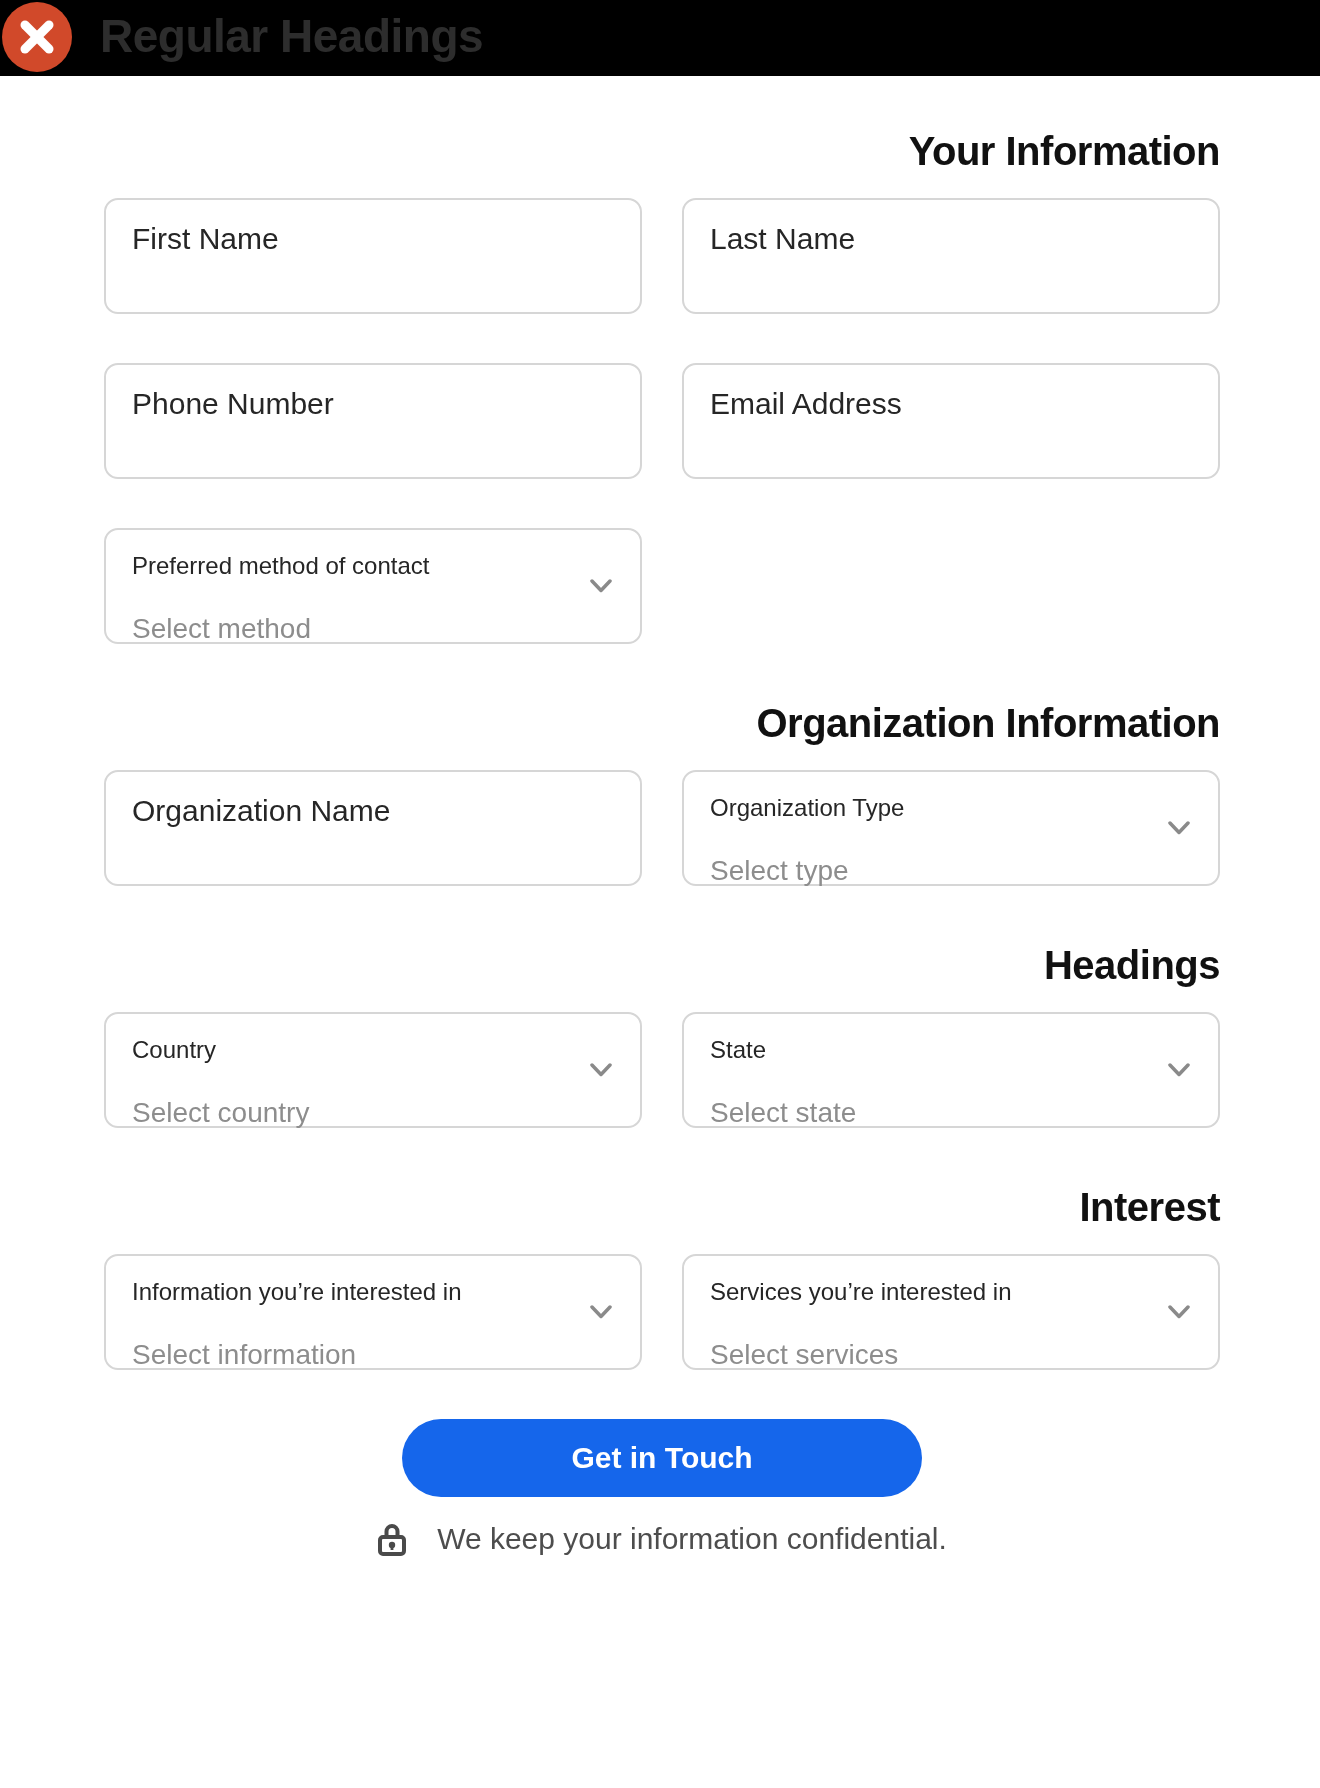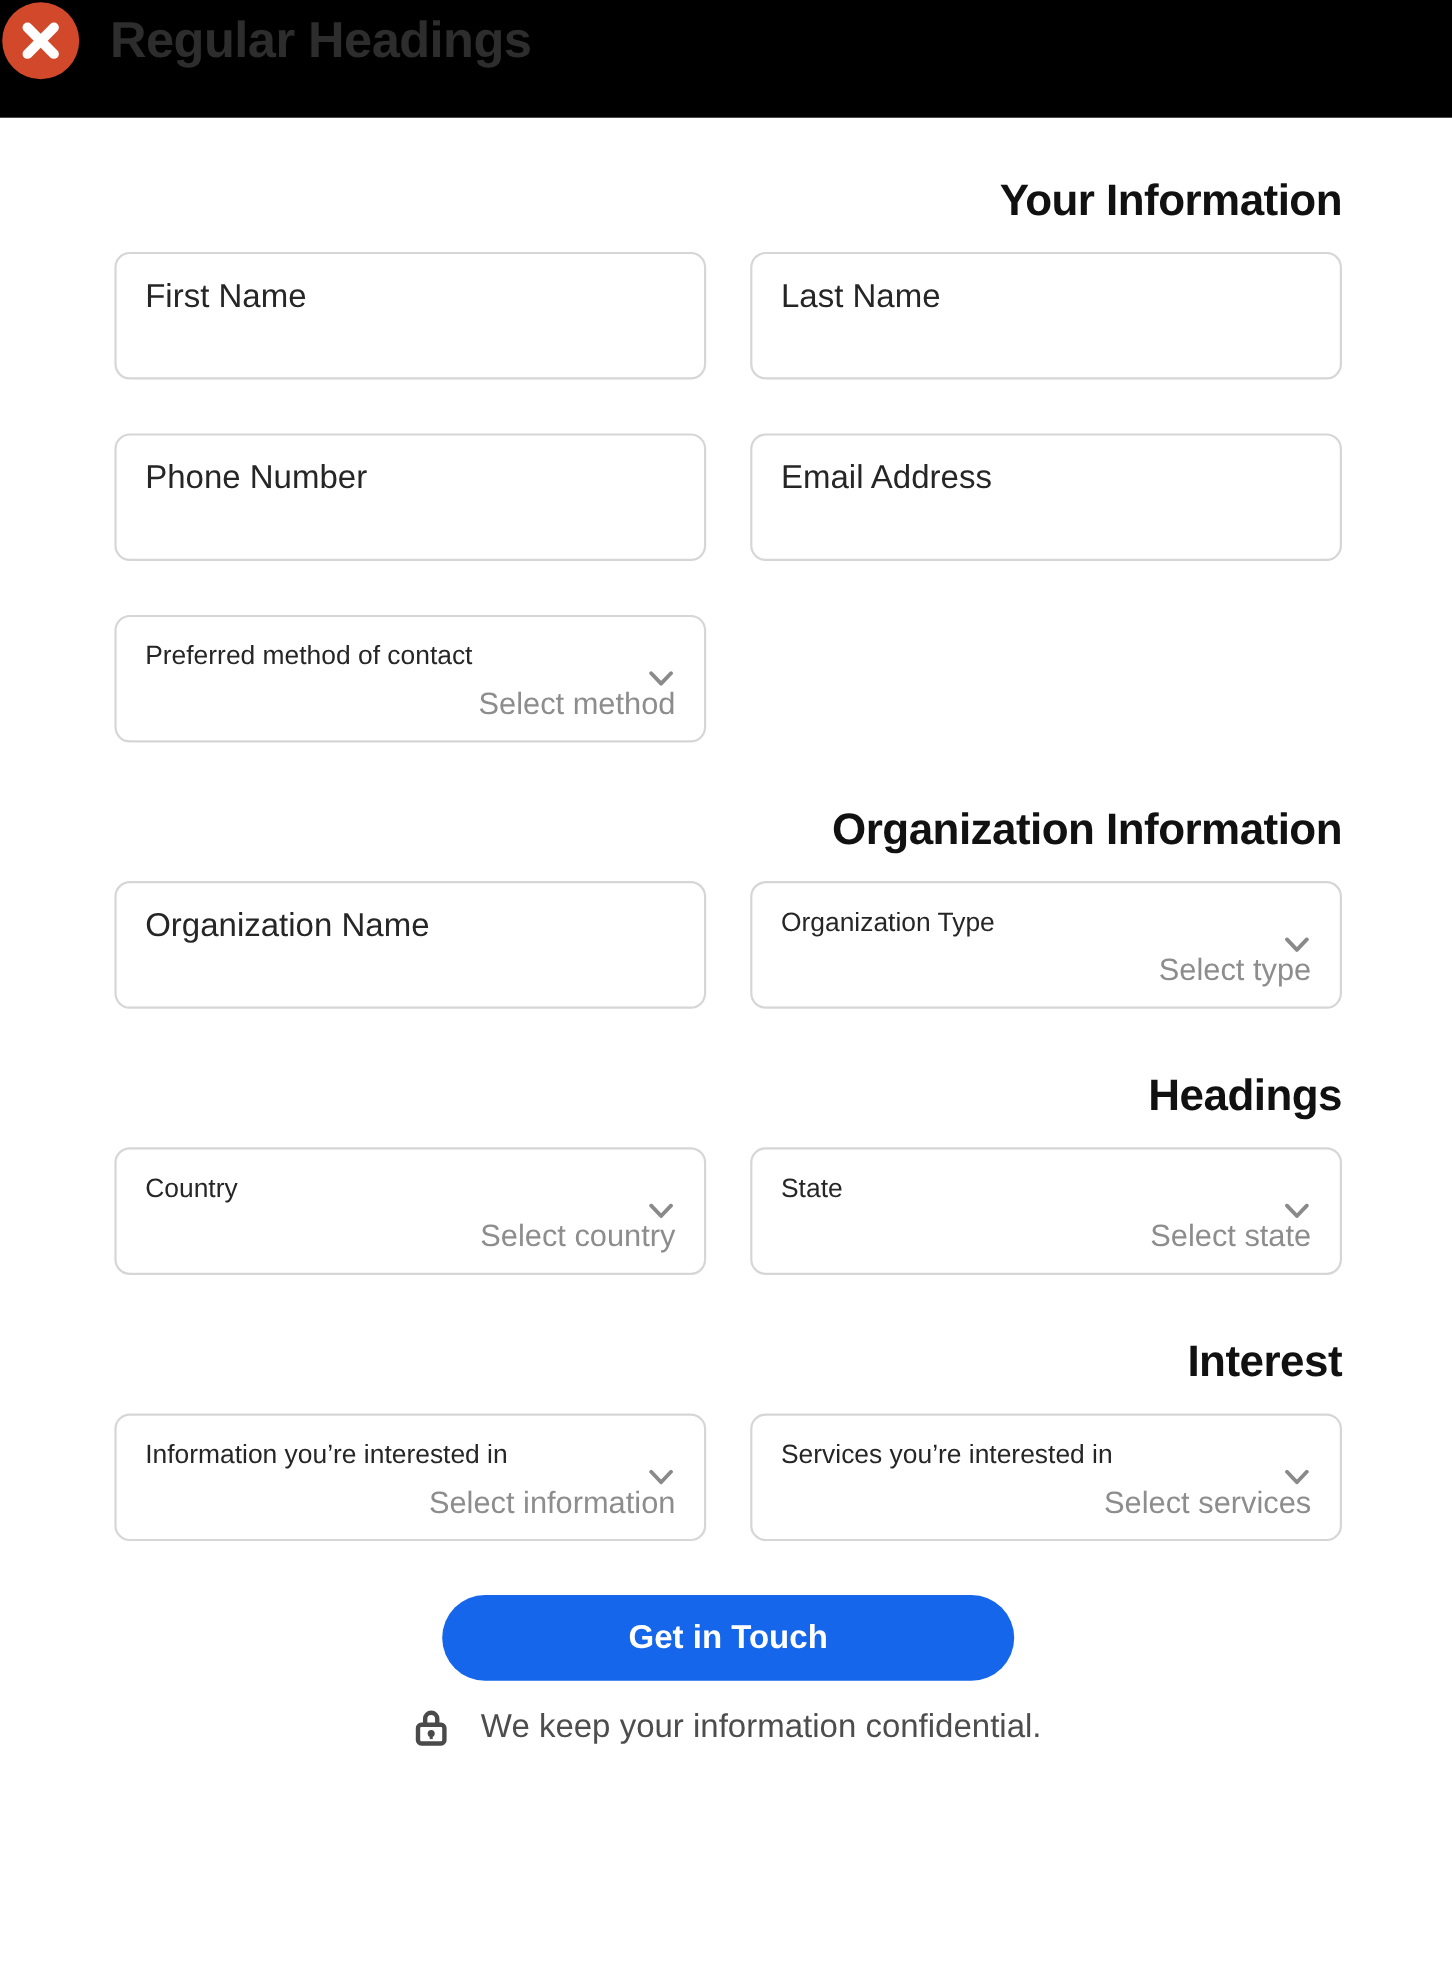--- a/index.html
+++ b/index.html
@@ -7,21 +7,21 @@
   body {
     height: 1788px;
     font-family: "Liberation Sans", "DejaVu Sans", sans-serif;
     color: #262626;
     overflow: hidden;
   }
 
   
   .header {
     position: relative;
-    height: 107px;
+    height: 76px;
     background: #000000;
   }
   .close-btn {
     position: absolute;
     left: 2px; top: 2px;
     width: 70px; height: 70px;
     border-radius: 50%;
     background: #d1492a;
     display: flex; align-items: center; justify-content: center;
     cursor: pointer;
@@ -78,22 +78,21 @@
   }
   .field.select .field-label {
     font-size: 24px;
     line-height: 28px;
     padding-top: 0;
   }
   .field-placeholder {
     font-size: 28px;
     line-height: 34px;
     color: #8d8d8d;
-    margin-top: 12px;
-    text-align: right;
+    margin-top: 32px;
   }
   .chev {
     position: absolute;
     right: 28px; top: 50%;
     margin-top: -7px;
     width: 22px; height: 14px;
     display: block;
   }
 
   

